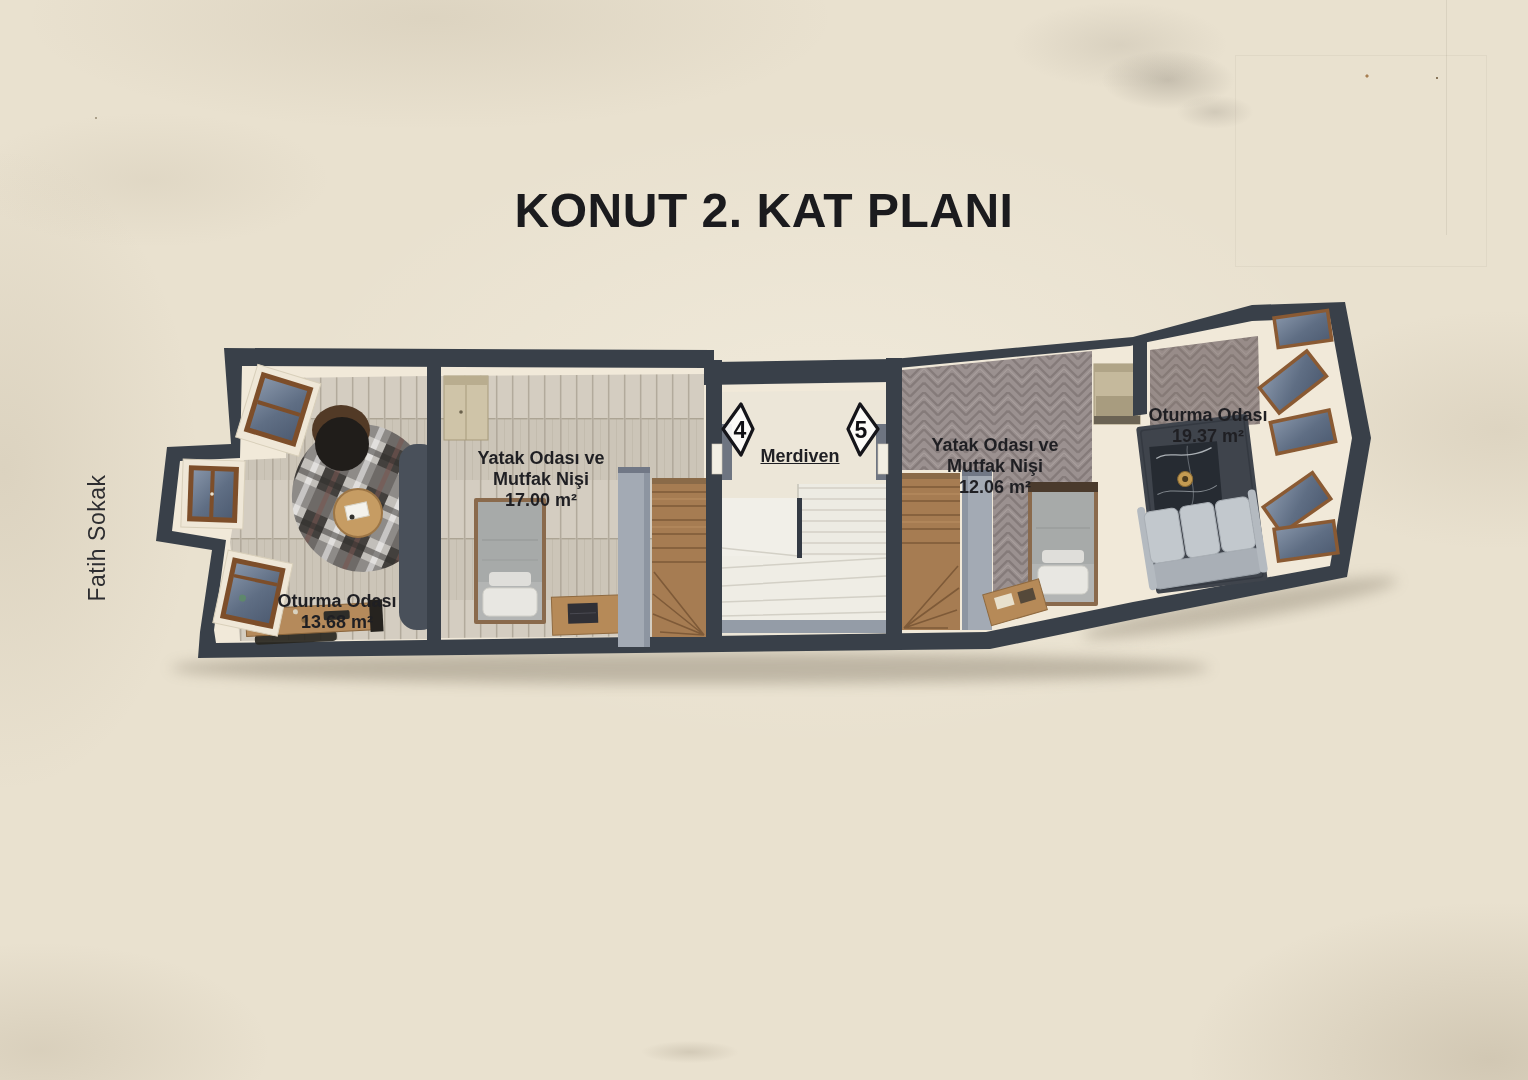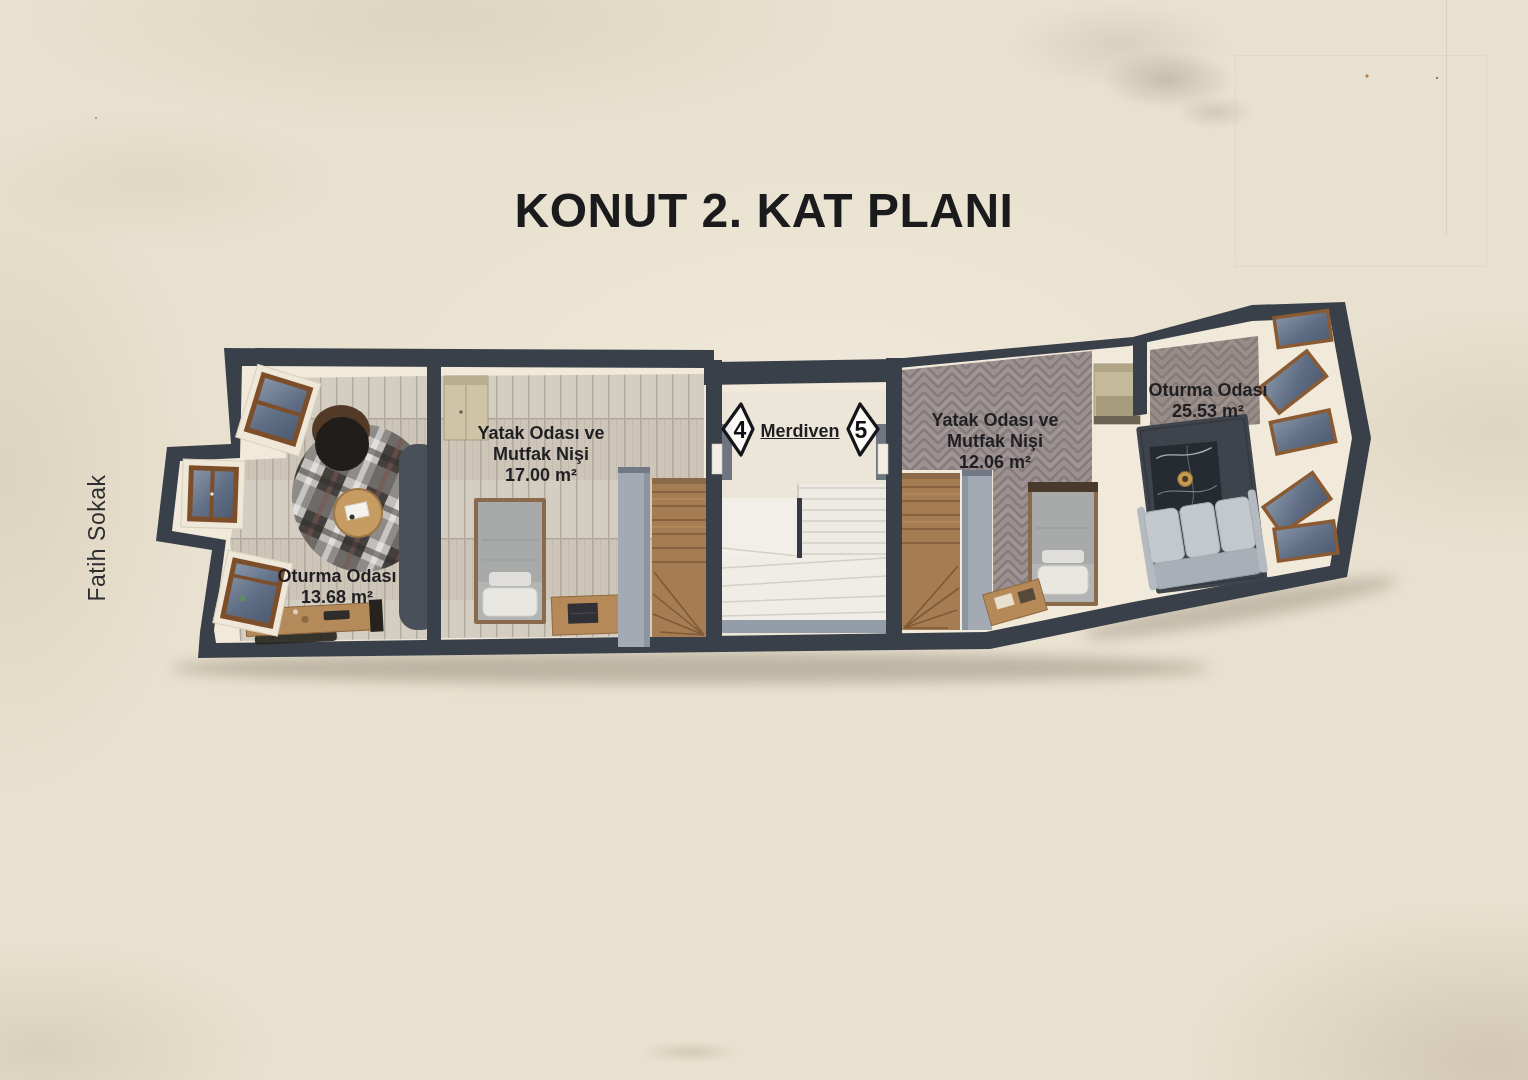--- a/index.html
+++ b/index.html
@@ -31,21 +31,21 @@
     font-size:48px;font-weight:800;letter-spacing:.5px;color:#1b1b1e;
   }
   .street{
     position:absolute;left:32px;top:473px;width:130px;height:130px;
     display:flex;align-items:center;justify-content:center;
     transform:rotate(-90deg);
     font-size:23px;font-weight:400;color:#2d2d30;letter-spacing:.5px;white-space:nowrap;
   }
   .room-label{
     position:absolute;transform:translateX(-50%);text-align:center;
-    font-weight:700;font-size:18px;line-height:21px;color:#1f1f23;white-space:nowrap;
+    font-weight:700;font-size:18px;line-height:21px;color:#1f1f23;white-space:nowrap;margin-top:25px;
   }
   .room-label span{display:block;}
   .marker-num{
     position:absolute;transform:translate(-50%,-50%);
     font-weight:700;font-size:23px;color:#101014;
   }
 </style>
 </head>
 <body>
 
@@ -328,16 +328,16 @@
   <div class="marker-num" style="left:861px;top:430px;">5</div>
 
   <div class="room-label" style="left:995px;top:410px;">
     <span>Yatak Odası ve</span>
     <span>Mutfak Nişi</span>
     <span>12.06 m²</span>
   </div>
 
   <div class="room-label" style="left:1208px;top:380px;">
     <span>Oturma Odası</span>
-    <span>25.53 m²</span>
+    <span>19.37 m²</span>
   </div>
 
 </div>
 
 </body></html>

